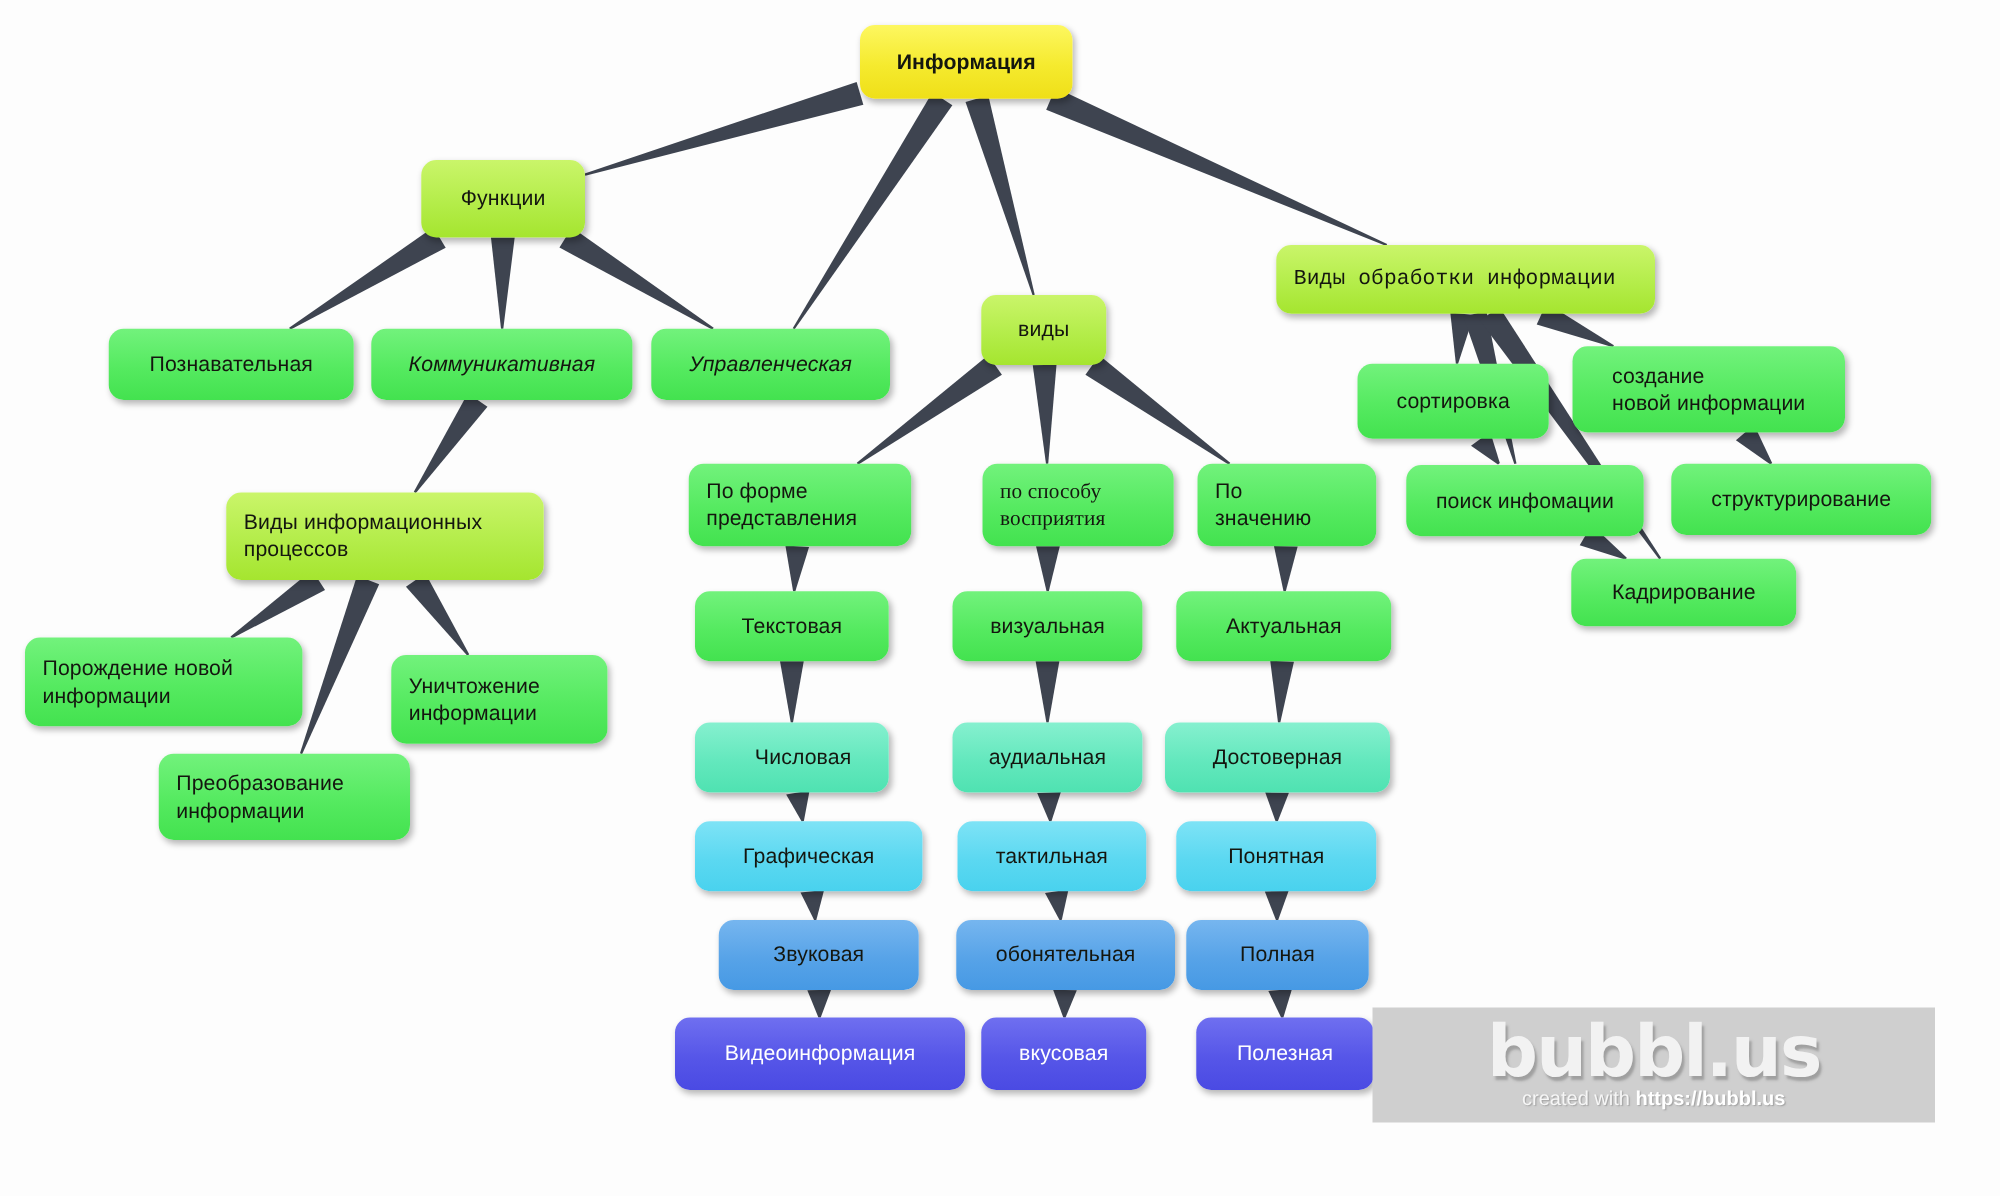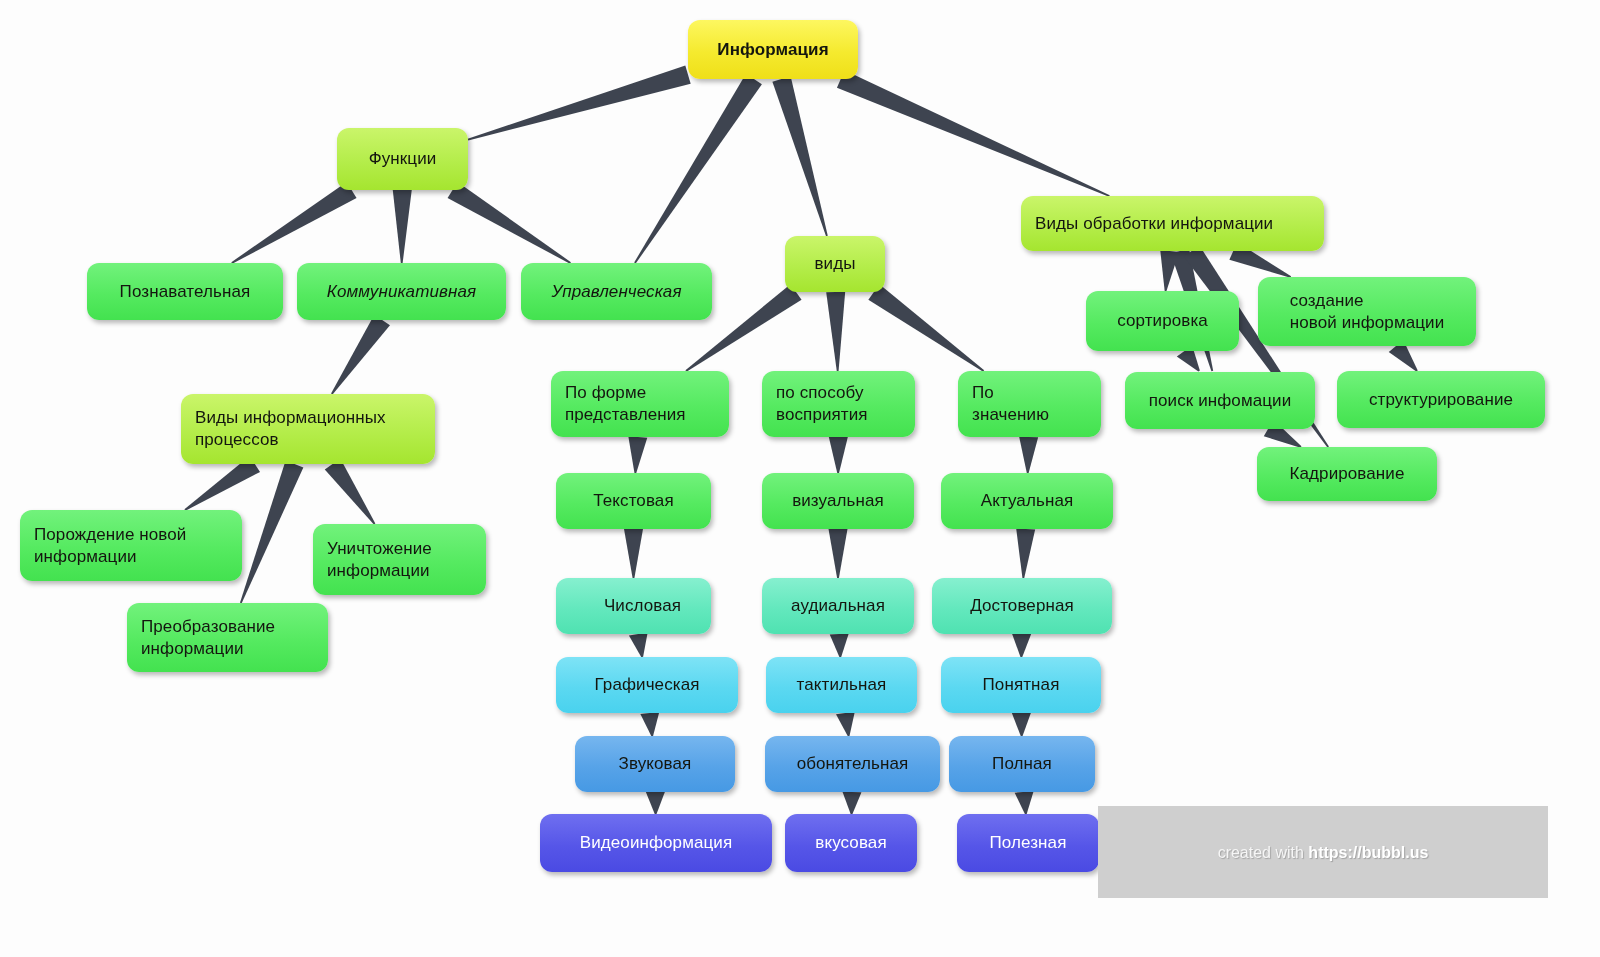--- a/index.html
+++ b/index.html
@@ -142,44 +142,45 @@
 процессов</span></div>
       <div class="node c-green n-left" style="left: 20px; top: 510px; width: 222px; height: 71px;"><span>Порождение новой
 информации</span></div>
       <div class="node c-green n-left" style="left: 127px; top: 603px; width: 201px; height: 69px;"><span>Преобразование
 информации</span></div>
       <div class="node c-green n-left" style="left: 313px; top: 524px; width: 173px; height: 71px;"><span>Уничтожение
 информации</span></div>
       <div class="node c-lime n-center" style="left: 785px; top: 236px; width: 100px; height: 56px;"><span>виды</span></div>
       <div class="node c-green n-left" style="left: 551px; top: 371px; width: 178px; height: 66px;"><span>По форме
 представления</span></div>
-      <div class="node c-green n-left" style="left: 762px; top: 371px; width: 153px; height: 66px;"><span>по способу
+      <div class="node c-green n-left" style="left: 786px; top: 371px; width: 153px; height: 66px; font-family: Liberation Serif, serif;"><span>по способу
 восприятия</span></div>
       <div class="node c-green n-left" style="left: 958px; top: 371px; width: 143px; height: 66px;"><span>По
 значению</span></div>
       <div class="node c-green n-center" style="left: 556px; top: 473px; width: 155px; height: 56px;"><span>Текстовая</span></div>
       <div class="node c-green n-center" style="left: 762px; top: 473px; width: 152px; height: 56px;"><span>визуальная</span></div>
       <div class="node c-green n-center" style="left: 941px; top: 473px; width: 172px; height: 56px;"><span>Актуальная</span></div>
       <div class="node c-teal n-center" style="left: 556px; top: 578px; width: 155px; height: 56px; padding-left: 32px;"><span>Числовая</span></div>
       <div class="node c-teal n-center" style="left: 762px; top: 578px; width: 152px; height: 56px;"><span>аудиальная</span></div>
       <div class="node c-teal n-center" style="left: 932px; top: 578px; width: 180px; height: 56px;"><span>Достоверная</span></div>
       <div class="node c-cyan n-center" style="left: 556px; top: 657px; width: 182px; height: 56px;"><span>Графическая</span></div>
       <div class="node c-cyan n-center" style="left: 766px; top: 657px; width: 151px; height: 56px;"><span>тактильная</span></div>
       <div class="node c-cyan n-center" style="left: 941px; top: 657px; width: 160px; height: 56px;"><span>Понятная</span></div>
       <div class="node c-blue n-center" style="left: 575px; top: 736px; width: 160px; height: 56px; text-align: center;"><span>Звуковая</span></div>
       <div class="node c-blue n-center" style="left: 765px; top: 736px; width: 175px; height: 56px;"><span>обонятельная</span></div>
       <div class="node c-blue n-center" style="left: 949px; top: 736px; width: 146px; height: 56px;"><span>Полная</span></div>
       <div class="node c-indigo n-center" style="left: 540px; top: 814px; width: 232px; height: 58px;"><span>Видеоинформация</span></div>
       <div class="node c-indigo n-center" style="left: 785px; top: 814px; width: 132px; height: 58px;"><span>вкусовая</span></div>
       <div class="node c-indigo n-center" style="left: 957px; top: 814px; width: 142px; height: 58px;"><span>Полезная</span></div>
-      <div class="node c-lime n-left" style="left: 1021px; top: 196px; width: 303px; height: 55px;"><span>Виды обработки информации</span></div>
+      <div class="node c-lime n-left" style="left: 1021px; top: 196px; width: 303px; height: 55px; font-family: Liberation Mono, monospace;"><span>Виды обработки информации</span></div>
       <div class="node c-green n-center" style="left: 1086px; top: 291px; width: 153px; height: 60px;"><span>сортировка</span></div>
       <div class="node c-green n-left" style="left: 1258px; top: 277px; width: 218px; height: 69px; justify-content: center;"><span>создание
 новой информации</span></div>
       <div class="node c-green n-center" style="left: 1125px; top: 372px; width: 190px; height: 57px;"><span>поиск инфомации</span></div>
       <div class="node c-green n-center" style="left: 1337px; top: 371px; width: 208px; height: 57px;"><span>структурирование</span></div>
       <div class="node c-green n-center" style="left: 1257px; top: 447px; width: 180px; height: 54px;"><span>Кадрирование</span></div>
     </div>
 </div>
 
 <div id="watermark">
+  <div id="wm-logo">bubbl.us</div>
   <div id="wm-sub"><span>created with </span><b>https://bubbl.us</b></div>
 </div>
 
 </body></html>

